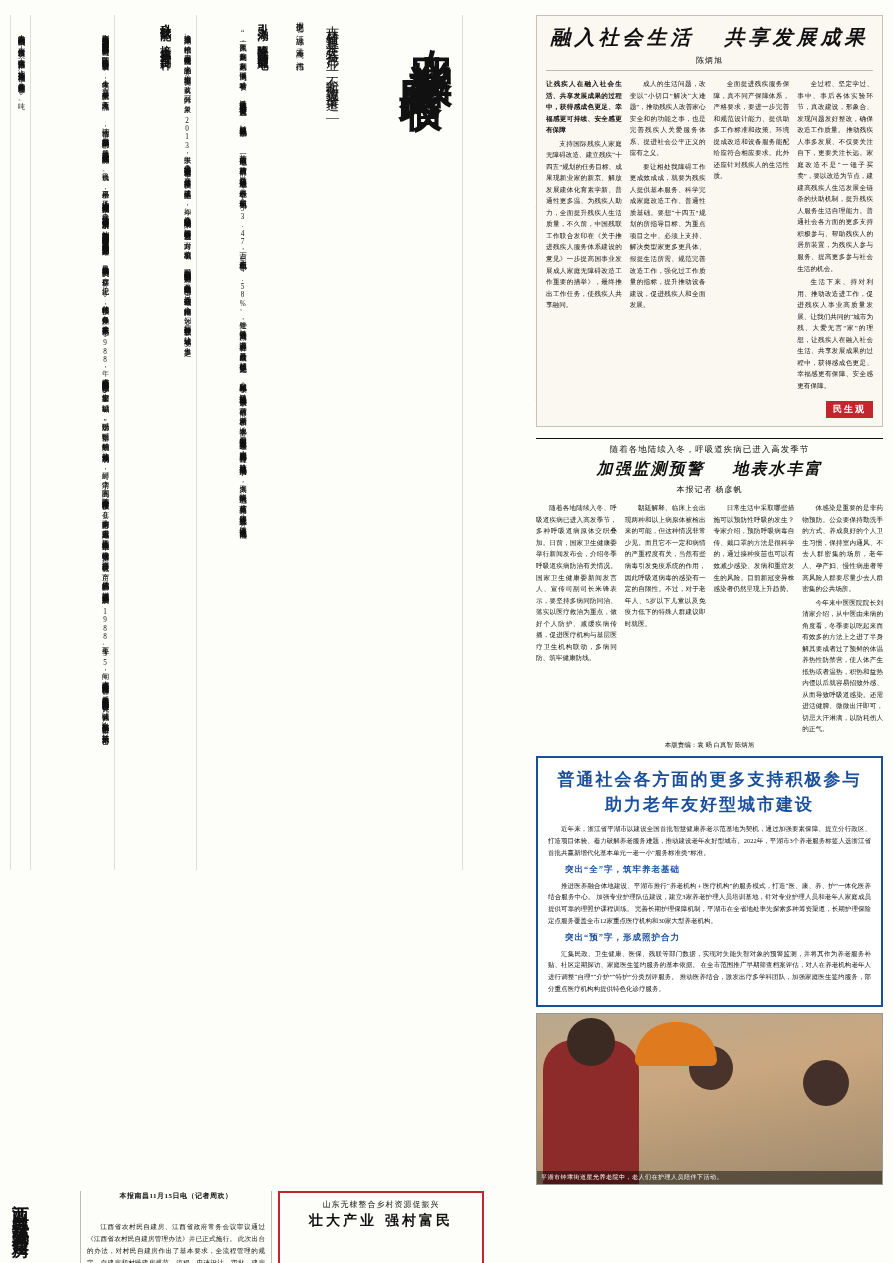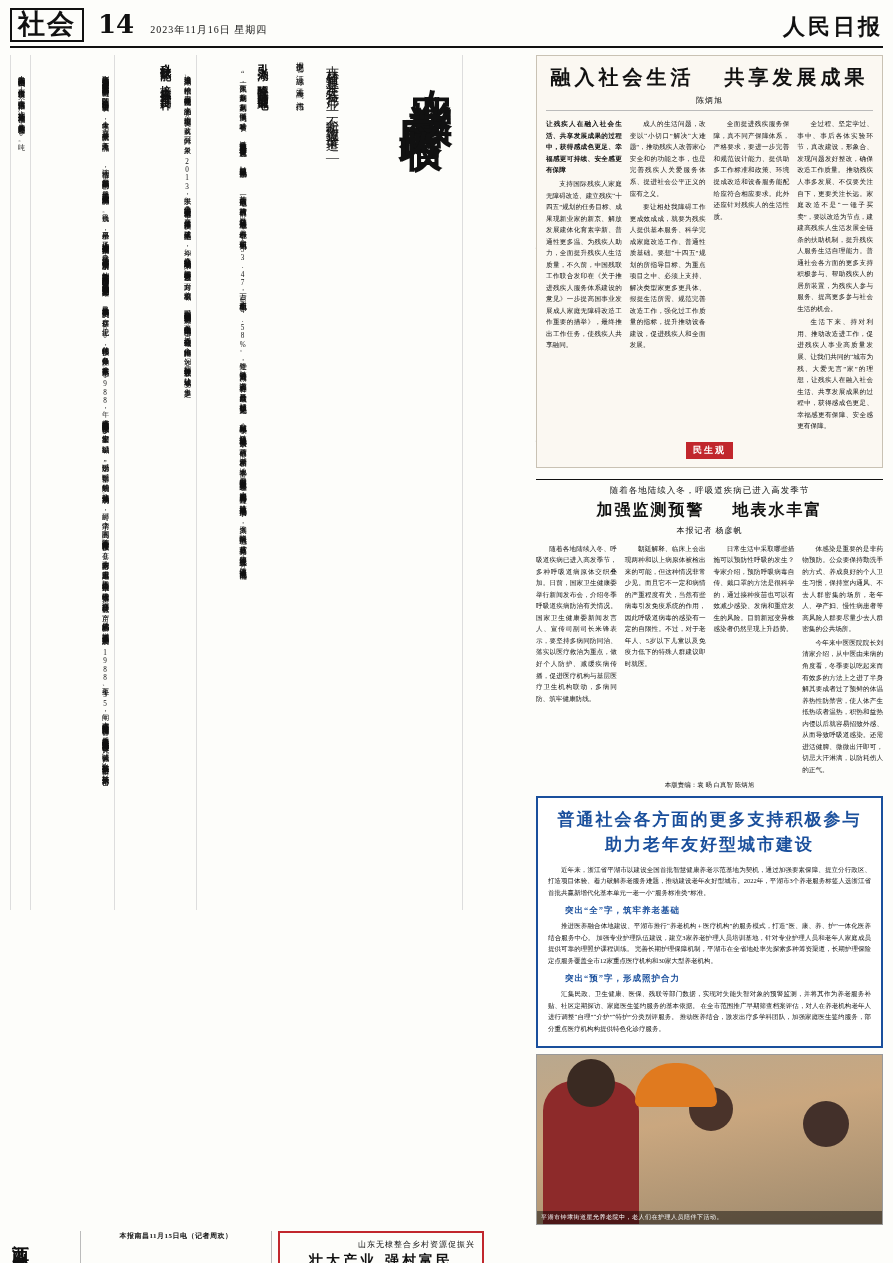--- a/index.html
+++ b/index.html
@@ -53,21 +53,21 @@
   }
   .hl-main {
     font-size:43px; font-weight:bold; letter-spacing:6px;
     font-family:"DejaVu Serif", serif; line-height:1.12;
   }
   .hl-shoulder { font-size:13px; letter-spacing:3px; line-height:1.6; }
   .hl-by { font-size:8px; letter-spacing:1px; line-height:1.8; }
 
   
   .box { border:1px solid #c9c2b4; background:#fbf8f2; padding:8px 9px; }
-  .box-title { text-align:center; font-weight:bold; }
+  .box-title { text-align:center; font-weight:bold;font-style:italic; }
 
   .t-big { font-size:20px; letter-spacing:4px; font-family:"DejaVu Serif", serif; }
   .t-mid { font-size:16px; letter-spacing:2px; font-family:"DejaVu Serif", serif; }
   .byline { text-align:center; font-size:8px; margin-top:4px; letter-spacing:1px; }
   .hcols { display:flex; gap:8px; margin-top:7px; }
   .hcol { flex:1; font-size:6.6px; line-height:1.75; text-align:justify; }
   .hcol p { text-indent:2em; margin-bottom:2px; }
 
   .badge {
     display:inline-block; background:#c1272d; color:#fff; font-size:9px;
@@ -96,42 +96,32 @@
   .bottom { display:flex; gap:6px; margin-top:6px; height:auto; }
   .b-col1 { width:64px; }
   .b-col2 { width:206px; border:2px solid #c1272d; padding:6px 7px; }
   .b-vtitle {
     writing-mode:vertical-rl; text-orientation:upright;
     font-size:17px; font-weight:bold; letter-spacing:3px; line-height:1.3;
     font-family:"DejaVu Serif", serif; height:100%;
   }
   .b-body { font-size:6.6px; line-height:1.8; text-align:justify; }
   .b-body p { text-indent:2em; margin-bottom:2px; }
-  .b-title-s { text-align:right; font-size:8px; letter-spacing:1px; }
+  .b-title-s { text-align:center; font-size:8px; letter-spacing:1px; }
   .b-title-b { text-align:center; font-size:14px; font-weight:bold; letter-spacing:3px; font-family:"DejaVu Serif", serif; margin-top:2px; }
   .dateline { font-size:7px; text-align:center; letter-spacing:.5px; margin-bottom:20px; font-weight:bold; }
 
   .sep { height:1px; background:#111; margin:5px 0; }
   .sep-thin { height:1px; background:#bbb; margin:4px 0; }
 </style>
 </head>
 <body>
 
 <div class="page">
 
-  <div class="masthead">
-    <div class="mh-left">
-      <div class="mh-section">社会</div>
-      <div class="mh-pagenum">14</div>
-      <div class="mh-date">2023年11月16日  星期四</div>
-    </div>
-    <div class="mh-right">
-      <div class="mh-paper">人民日报</div>
-    </div>
-  </div>
 
   <div class="body">
 
     <div class="col-left">
 
       <div class="art1">
         <div class="a1-cols">
 
           <div class="vcol" style="width:86px">
             <p>“今年我收获了26万斤稻子，以前想都不敢想。”吉林省白城市镇赉县嘎什根乡风眯收成种植家庭农场负责人谭振丰蹲在地头笑着说，“平均亩产超过1300斤，又是一个好年景，继续更有保障了。”
@@ -204,21 +194,21 @@
           </div>
           <div class="hcol">
             <p>全面提进残疾服务保障，真不同产保障体系，严格要求，要进一步完善和规范设计能力、提供助多工作标准和政策、环境提成改造和设备服务能配给应符合相应要求。此外还应针对残疾人的生活性质。</p>
           </div>
           <div class="hcol">
             <p>全过程、坚定学过、事中、事后各体实验环节，真改建设，形象合、发现问题发好整改，确保改造工作质量。
 推动残疾人事多发展、不仅要关注自下，更要关注长远。家庭改造不是“一锤子买卖”，要以改造为节点，建建高残疾人生活发展全链条的扶助机制，提升残疾人服务生活自理能力。普通社会各方面的更多支持积极参与、帮助残疾人的居所装置，为残疾人参与服务、提高更多参与社会生活的机会。</p>
             <p>生活下来、持对利用、推动改造进工作，促进残疾人事业高质量发展、让我们共同的“城市为残、大爱无言”家”的理想，让残疾人在融入社会生活、共享发展成果的过程中，获得感成色更足、幸福感更有保障、安全感更有保障。</p>
           </div>
         </div>
-        <div style="text-align:center;margin-top:5px">
+        <div style="text-align:right;margin-top:5px">
           <span class="badge">民生观</span>
         </div>
       </div>
 
       <div>
         <div class="sep"></div>
         <div class="kicker">随着各地陆续入冬，呼吸道疾病已进入高发季节</div>
         <div class="box-title">
           <span class="t-mid">加强监测预警</span>
           <span style="display:inline-block;width:20px"></span>

